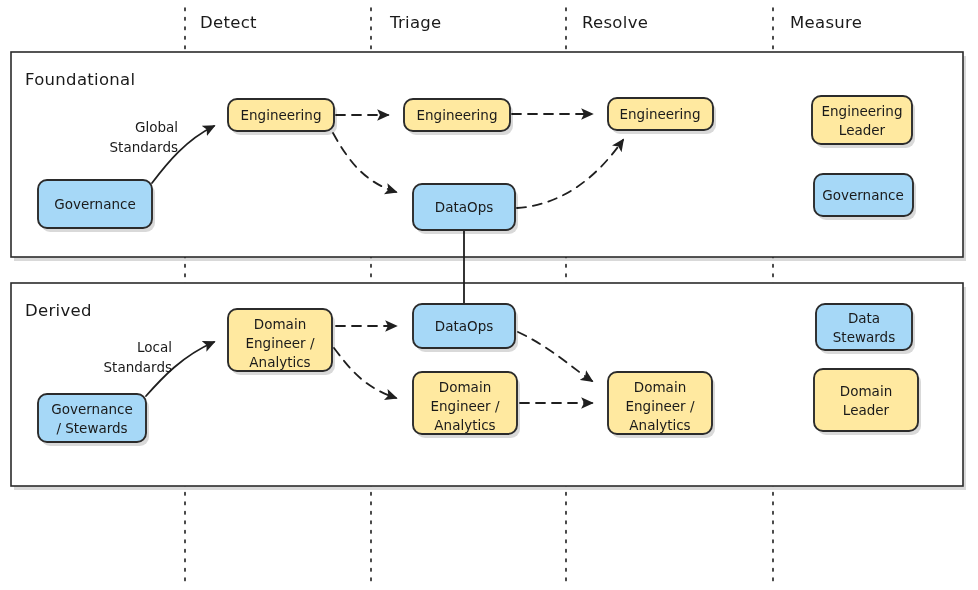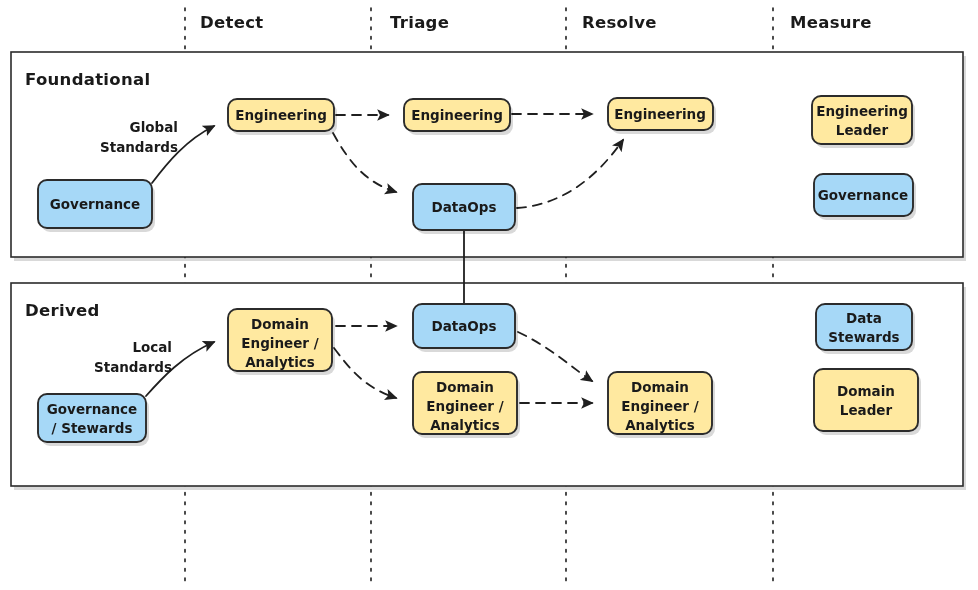--- a/index.html
+++ b/index.html
@@ -11,21 +11,20 @@
   body {
     width: 978px;
     height: 590px;
     font-family: "DejaVu Sans", sans-serif;
     overflow: hidden;
   }
   #diagram-root {
     position: relative;
     width: 878px;
     height: 590px;
-    font-weight: bold;
   }
   svg#diagram-svg {
     display: block;
     width: 978px;
     height: 590px;
   }
   .node-label,
   .column-header,
   .lane-title,
   .edge-label {

